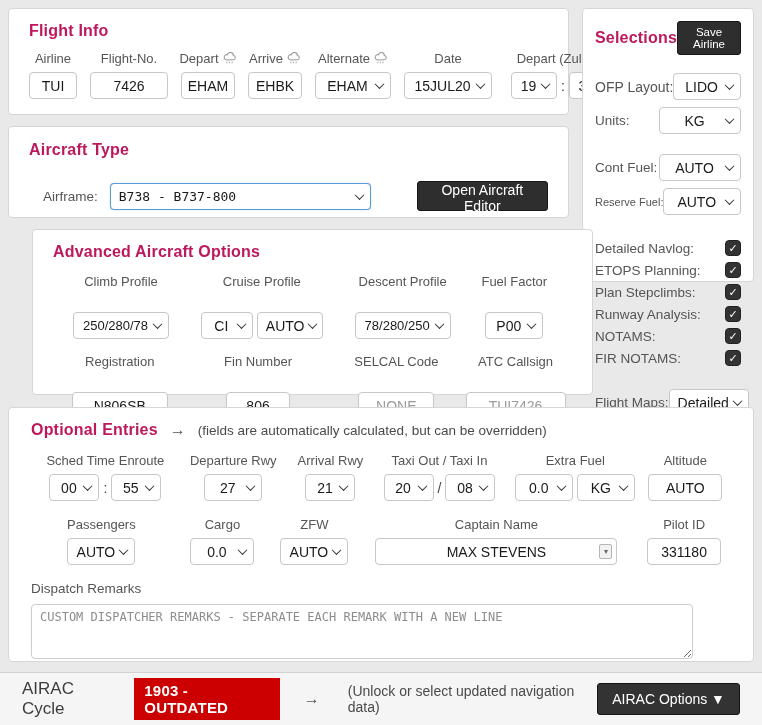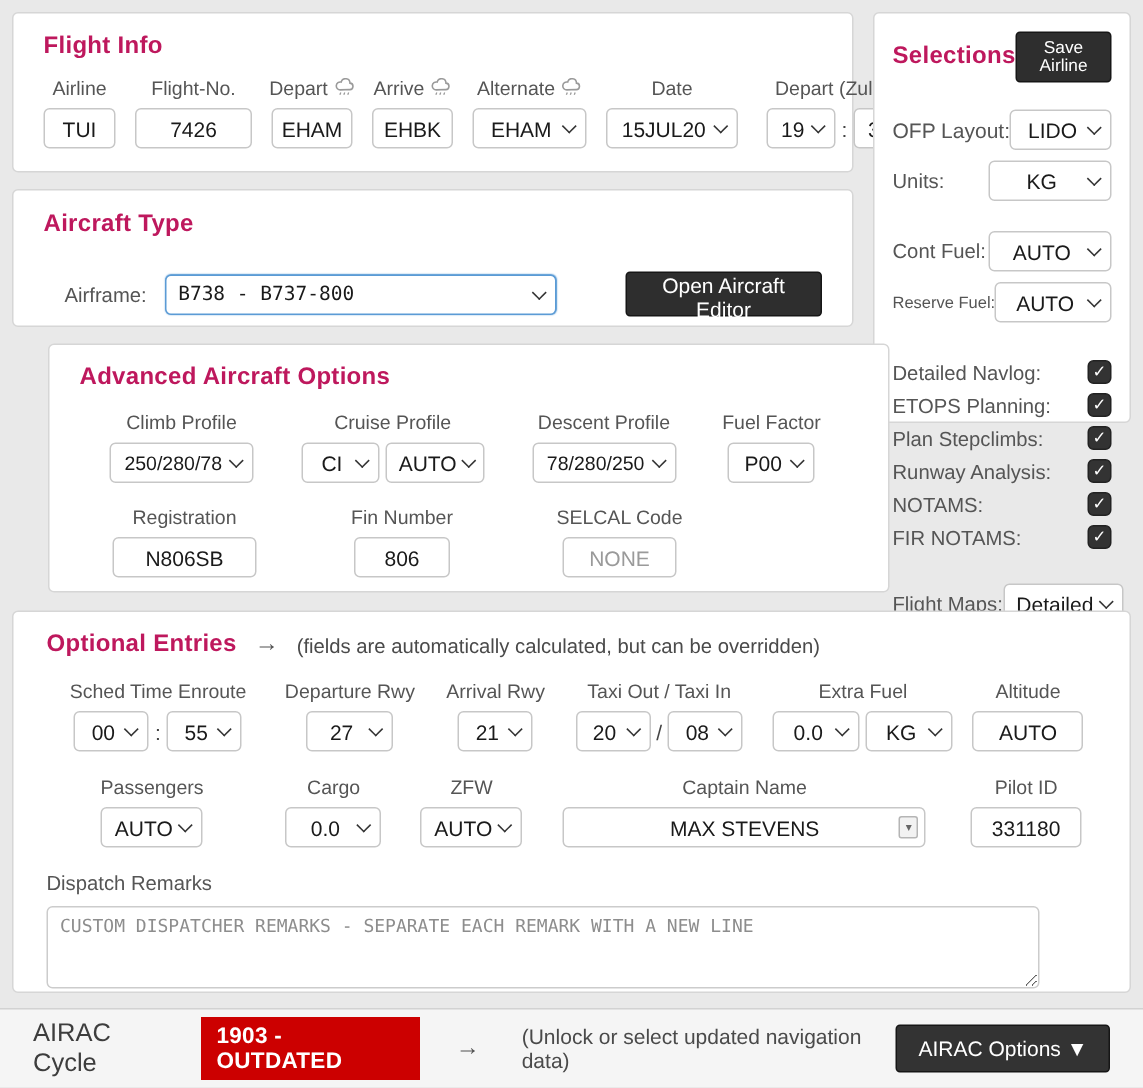--- a/index.html
+++ b/index.html
@@ -47,21 +47,21 @@
   
   #aircraft-type { left:8px; top:126px; width:561px; height:92px; padding:14px 20px; }
   #aircraft-type .row { display:flex; align-items:center; margin-top:22px; }
   #airframe-select { width:336px; border-color:#5b9bd5; box-shadow:0 0 1px #5b9bd5; }
   #airframe-select .val { text-align:left; font-family:"DejaVu Sans Mono",monospace; font-size:13px; }
   #open-editor-btn { margin-left:46px; height:30px; padding:0 18px; font-size:14px; }
 
   
   #adv-options { left:8px; top:229px; width:561px; height:166px; padding:13px 20px;margin-left:24px; }
   .adv-row { display:flex; margin-top:13px; }
-  .adv-row .col { display:flex; flex-direction:column; align-items:center; gap:6px; }
+  .adv-row .col { display:flex; flex-direction:column; align-items:center; gap:23px; }
   .c1{width:140px;} .c2{width:150px;} .c3{width:140px;} .c4{width:90px;margin-left:auto;margin-right:14px;}
 
   
   #optional { left:8px; top:407px; width:746px; height:255px; padding:13px 22px; }
   #optional .head { display:flex; align-items:center; gap:12px; }
   #optional .arrow { font-size:16px; color:#555; }
   #optional .note { font-size:13.5px; color:#4a4a4a; }
   .opt-row { display:flex; margin-top:14px; }
   .o1{width:150px;} .o2{width:108px;} .o3{width:88px;} .o4{width:132px;} .o5{width:142px;} .o6{width:80px;margin-left:auto;margin-right:6px;}
   .p1{width:150px;} .p2{width:108px;} .p3{width:88px;} .p4{width:300px;} .p5{width:100px;margin-left:auto;margin-right:0px;}
@@ -285,20 +285,24 @@
         <input class="inp" style="width: 96px;" value="N806SB">
       </div>
       <div class="col c2">
         <span class="lbl">Fin Number</span>
         <input class="inp" style="width: 64px;" value="806">
       </div>
       <div class="col c3">
         <span class="lbl">SELCAL Code</span>
         <input class="inp" style="width: 76px;" placeholder="NONE">
       </div>
+      <div class="col c4" style="width:110px;margin-right:4px">
+        <span class="lbl">ATC Callsign</span>
+        <input class="inp" style="width: 100px;" placeholder="TUI7426">
+      </div>
     </div>
   </div>
 
   <div class="panel" id="optional">
     <div class="head">
       <span class="ptitle">Optional Entries</span>
       <span class="arrow">→</span>
       <span class="note">(fields are automatically calculated, but can be overridden)</span>
     </div>
 

